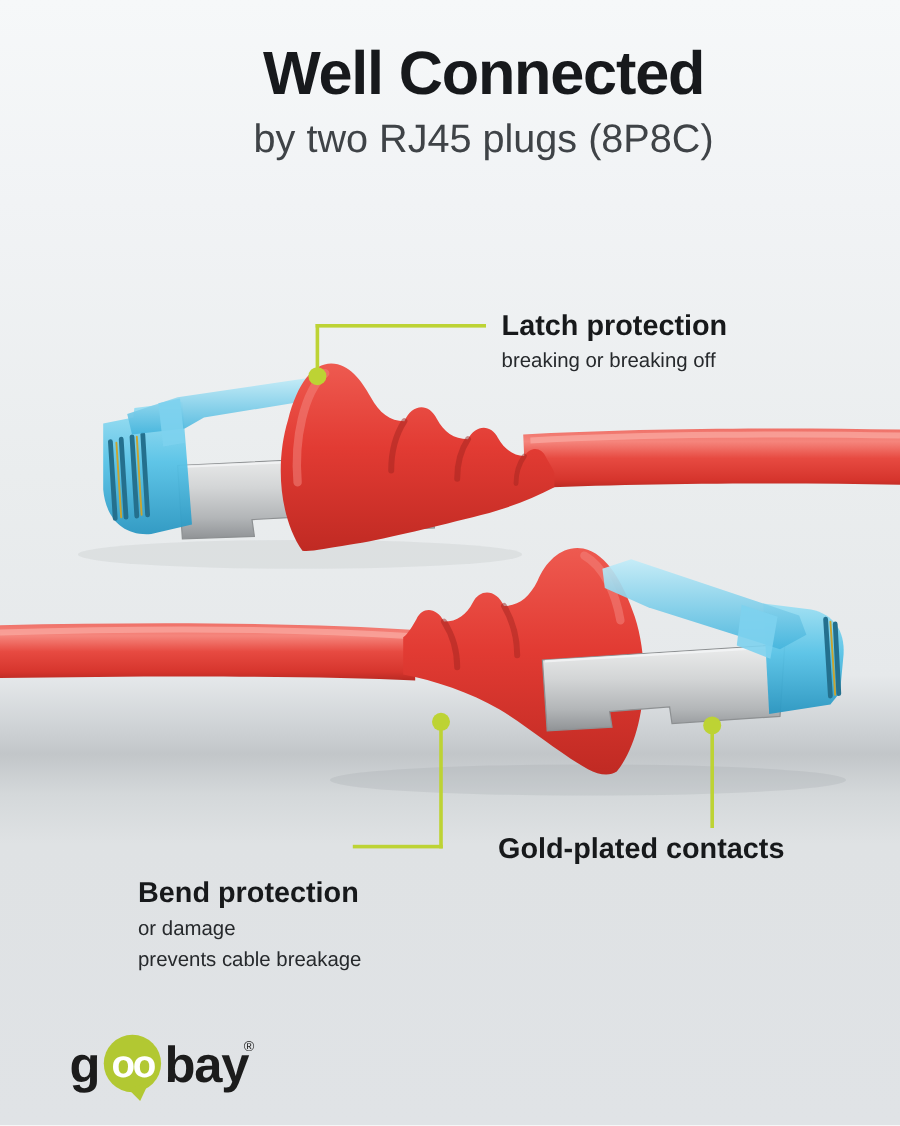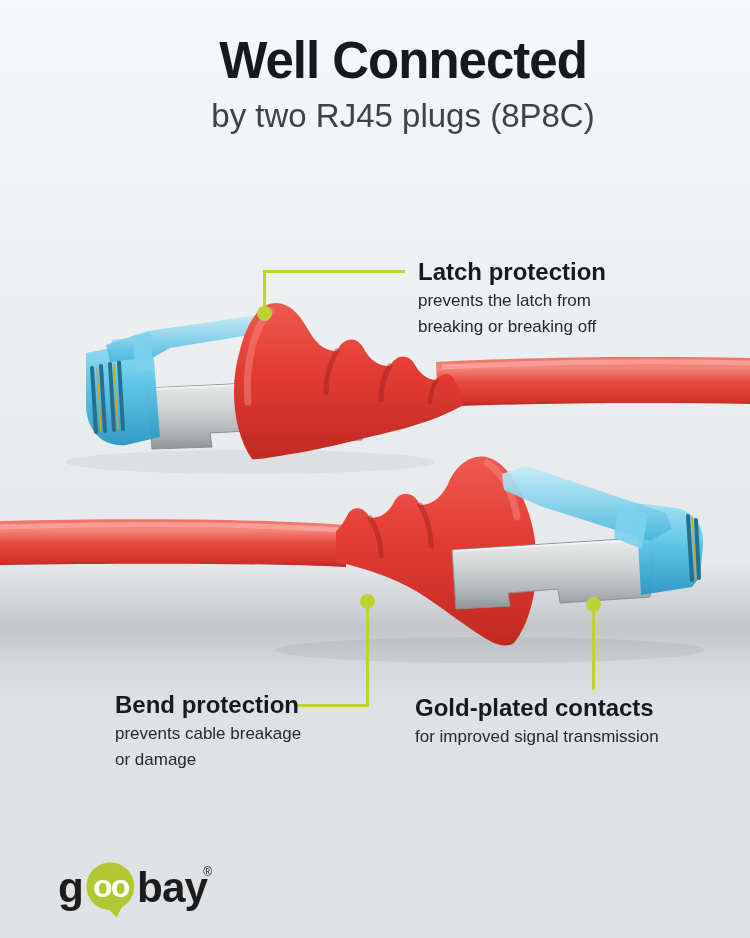--- a/index.html
+++ b/index.html
@@ -119,38 +119,36 @@
   <div class="header">
     <h1 class="title">Well Connected</h1>
     <div class="subtitle">by two RJ45 plugs (8P8C)</div>
   </div>
 
   <div class="leader h" style="left:263px;top:270px;width:142px;"></div>
   <div class="leader v" style="left:263px;top:270px;height:38px;"></div>
   <div class="leader-dot" style="left:257px;top:306px;"></div>
   <div class="callout" style="left:418px;top:259px;width:230px;">
     <div class="callout-title">Latch protection</div>
-    <div class="callout-desc">prevents the latch from</div>
     <div class="callout-desc">breaking or breaking off</div>
   </div>
 
   <div class="leader-dot" style="left:360px;top:594px;"></div>
   <div class="leader v" style="left:366px;top:603px;height:104px;"></div>
   <div class="leader h" style="left:294px;top:704px;width:75px;"></div>
-  <div class="callout" style="left:115px;top:692px;width:230px;">
+  <div class="callout" style="left:115px;top:732px;width:230px;">
     <div class="callout-title">Bend protection</div>
+    <div class="callout-desc">or damage</div>
     <div class="callout-desc">prevents cable breakage</div>
-    <div class="callout-desc">or damage</div>
   </div>
 
   <div class="leader-dot" style="left:586px;top:597px;"></div>
   <div class="leader v" style="left:592px;top:606px;height:84px;"></div>
   <div class="callout" style="left:415px;top:695px;width:280px;">
     <div class="callout-title">Gold-plated contacts</div>
-    <div class="callout-desc">for improved signal transmission</div>
   </div>
 
   <div class="logo">
     <svg viewBox="0 0 172 64" width="158" height="62" aria-hidden="true">
       <text x="0" y="46" font-family="Liberation Sans, sans-serif" font-size="46" font-weight="bold" fill="#1c1c1c">g</text>
       <g>
         <circle cx="57" cy="29" r="26" fill="#b2c832"></circle>
         <path d="M72,46 L64,63 L53,52 Z" fill="#b2c832"></path>
       </g>
       <text x="38" y="41" font-family="Liberation Sans, sans-serif" font-size="35" font-weight="bold" fill="#ffffff" letter-spacing="-2">oo</text>

